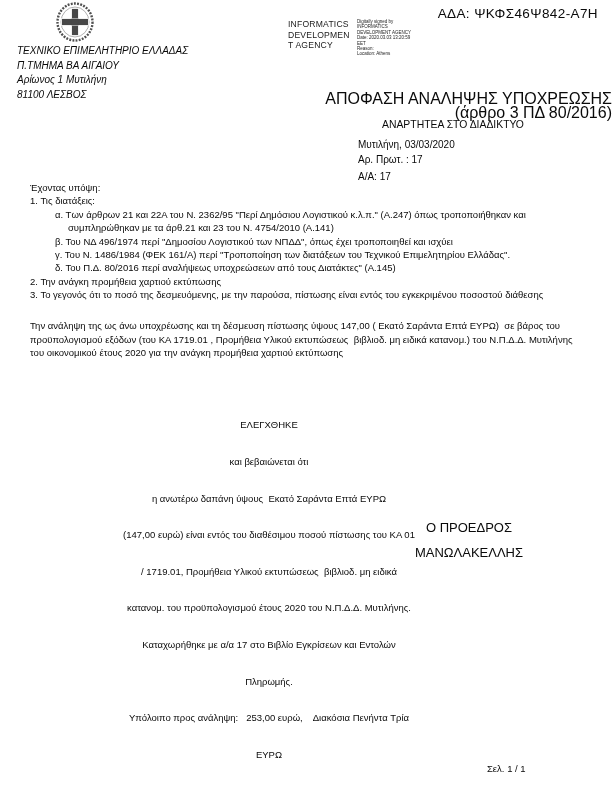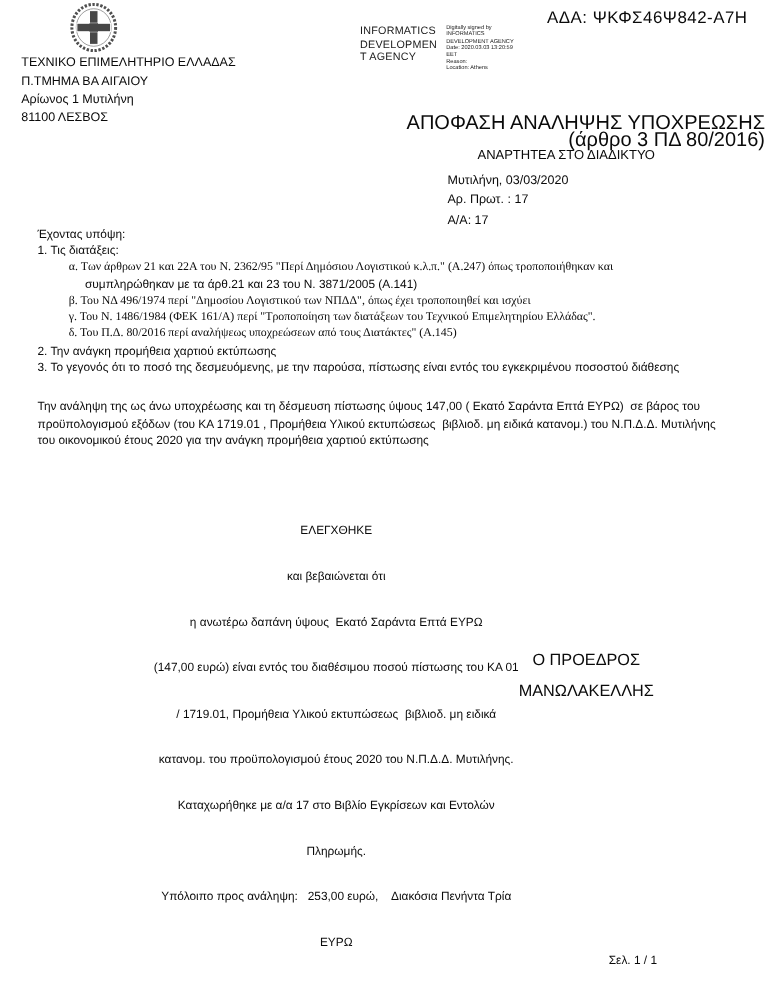--- a/index.html
+++ b/index.html
@@ -14,32 +14,32 @@
     overflow:hidden;
   }
   .abs { position:absolute; }
 
   
   .emblem { left:53px; top:1px; width:44px; height:42px; }
   .ada { left:0; right:14px; top:6px; text-align:right; font-size:13.5px; letter-spacing:0.4px; white-space:nowrap; }
   .ida-block { left:288px; top:19px; display:flex; gap:5px; align-items:flex-start; }
   .ida-name { width:64px; font-size:8.6px; line-height:10.5px; word-break:break-all; color:#1a1a1a; letter-spacing:0.2px; }
   .ida-sig { width:72px; font-size:4.5px; line-height:5.4px; color:#222; }
-  .org { left:17px; top:44px; font-size:10px; line-height:14.6px; white-space:nowrap; }
+  .org { left:17px; top:44px; font-size:10px; line-height:14.6px; white-space:nowrap;font-style:italic; }
 
   
   .title-wrap { left:3px; right:0; top:92px; text-align:right; font-size:16px; line-height:14px; }
   .posting { left:382px; top:119px; font-size:10.4px; white-space:nowrap; }
   .meta { left:358px; top:139px; font-size:10px; white-space:nowrap; }
   .meta .m1 { margin-bottom:4px; }
   .meta .m2 { margin-bottom:6px; }
 
   
   .preamble { left:30px; top:181px; width:578px; line-height:13.4px; }
-  .sub-first { padding-left:25px; white-space:nowrap;font-family:Liberation Serif, serif; }
+  .sub-first { padding-left:25px; white-space:nowrap; }
   .sub-wrap  { padding-left:38px; white-space:nowrap; }
   .nowrap { white-space:nowrap; }
 
   
   .decision-heading { left:0; right:0; top:299px; text-align:center; font-size:10.4px; }
   .decision-body { left:30px; top:319px; width:558px; line-height:13.6px; white-space:pre-wrap; }
 
   
   .verification { left:78px; top:395px; width:382px; text-align:center; line-height:12.2px; white-space:pre-wrap; }
 
@@ -97,21 +97,21 @@
   <div class="abs meta">
     <div class="m1">Μυτιλήνη, 03/03/2020</div>
     <div class="m2">Αρ. Πρωτ. : 17</div>
     <div>Α/Α: 17</div>
   </div>
 
   <div class="abs preamble">
     <div class="nowrap">Έχοντας υπόψη:</div>
     <div class="nowrap">1. Τις διατάξεις:</div>
     <div class="sub-first">α. Των άρθρων 21 και 22Α του Ν. 2362/95 "Περί Δημόσιου Λογιστικού κ.λ.π." (Α.247) όπως τροποποιήθηκαν και</div>
-    <div class="sub-wrap">συμπληρώθηκαν με τα άρθ.21 και 23 του Ν. 3871/2005 (Α.141)</div>
+    <div class="sub-wrap">συμπληρώθηκαν με τα άρθ.21 και 23 του Ν. 4754/2010 (Α.141)</div>
     <div class="sub-first">β. Του ΝΔ 496/1974 περί "Δημοσίου Λογιστικού των ΝΠΔΔ", όπως έχει τροποποιηθεί και ισχύει</div>
     <div class="sub-first">γ. Του Ν. 1486/1984 (ΦΕΚ 161/Α) περί "Τροποποίηση των διατάξεων του Τεχνικού Επιμελητηρίου Ελλάδας".</div>
     <div class="sub-first">δ. Του Π.Δ. 80/2016 περί αναλήψεως υποχρεώσεων από τους Διατάκτες" (Α.145)</div>
     <div class="nowrap">2. Την ανάγκη προμήθεια χαρτιού εκτύπωσης</div>
     <div class="nowrap">3. Το γεγονός ότι το ποσό της δεσμευόμενης, με την παρούσα, πίστωσης είναι εντός του εγκεκριμένου ποσοστού διάθεσης</div>
   </div>
 
   <div class="abs decision-body">Την ανάληψη της ως άνω υποχρέωσης και τη δέσμευση πίστωσης ύψους 147,00 ( Εκατό Σαράντα Επτά ΕΥΡΩ)  σε βάρος του προϋπολογισμού εξόδων (του ΚΑ 1719.01 , Προμήθεια Υλικού εκτυπώσεως  βιβλιοδ. μη ειδικά κατανομ.) του Ν.Π.Δ.Δ. Μυτιλήνης του οικονομικού έτους 2020 για την ανάγκη προμήθεια χαρτιού εκτύπωσης</div>
 
   <div class="abs verification">

